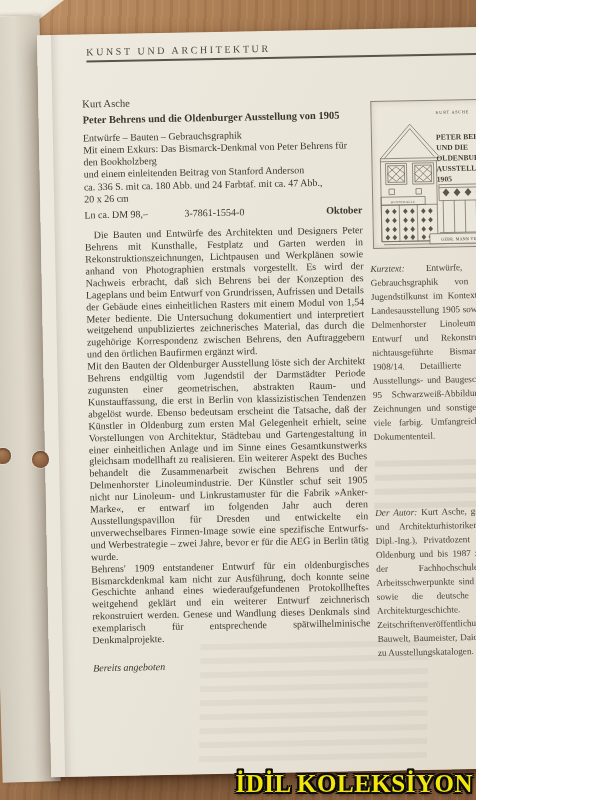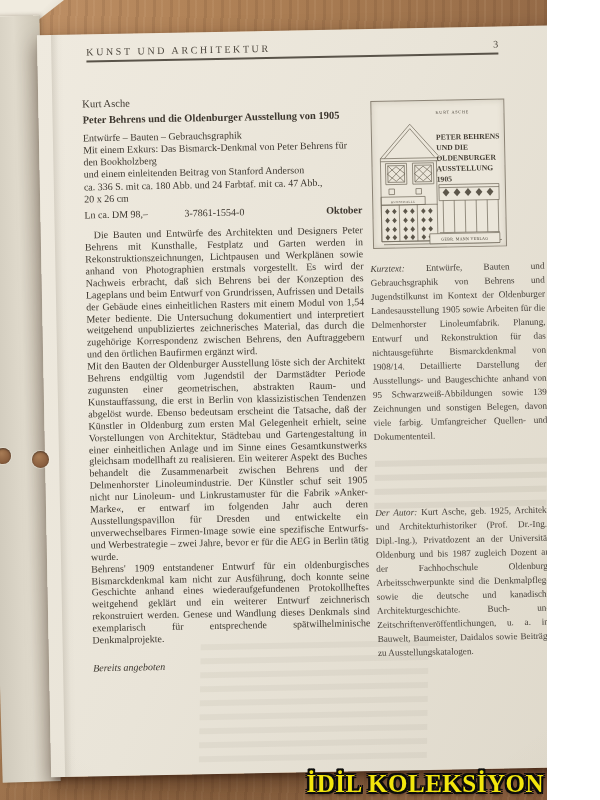--- a/index.html
+++ b/index.html
@@ -1,17 +1,17 @@
 <!DOCTYPE html>
 <html><head>
 <meta charset="utf-8">
 <style>
   html,body{margin:0;padding:0;}
   .stage{
-    position:relative;width:547px;height:800px;overflow:hidden;
+    position:relative;width:476px;height:800px;overflow:hidden;
     font-family:"Liberation Serif", serif;
     background:
       radial-gradient(120% 90% at 30% 115%, rgba(55,28,12,.38), transparent 60%),
       repeating-linear-gradient(92deg, rgba(70,40,22,.10) 0 3px, transparent 3px 8px, rgba(255,225,190,.07) 8px 10px, transparent 10px 17px),
       linear-gradient(100deg,#c09268 0%,#b08257 30%,#a3774f 55%,#946a47 80%,#83583a 100%);
   }
   .under-page{
     position:absolute;left:-8px;top:16px;width:58px;height:766px;
     transform:rotate(-1.6deg);z-index:1;
     background:linear-gradient(to right,#cfc9bb,#e0dacc 55%,#cbc4b4);

